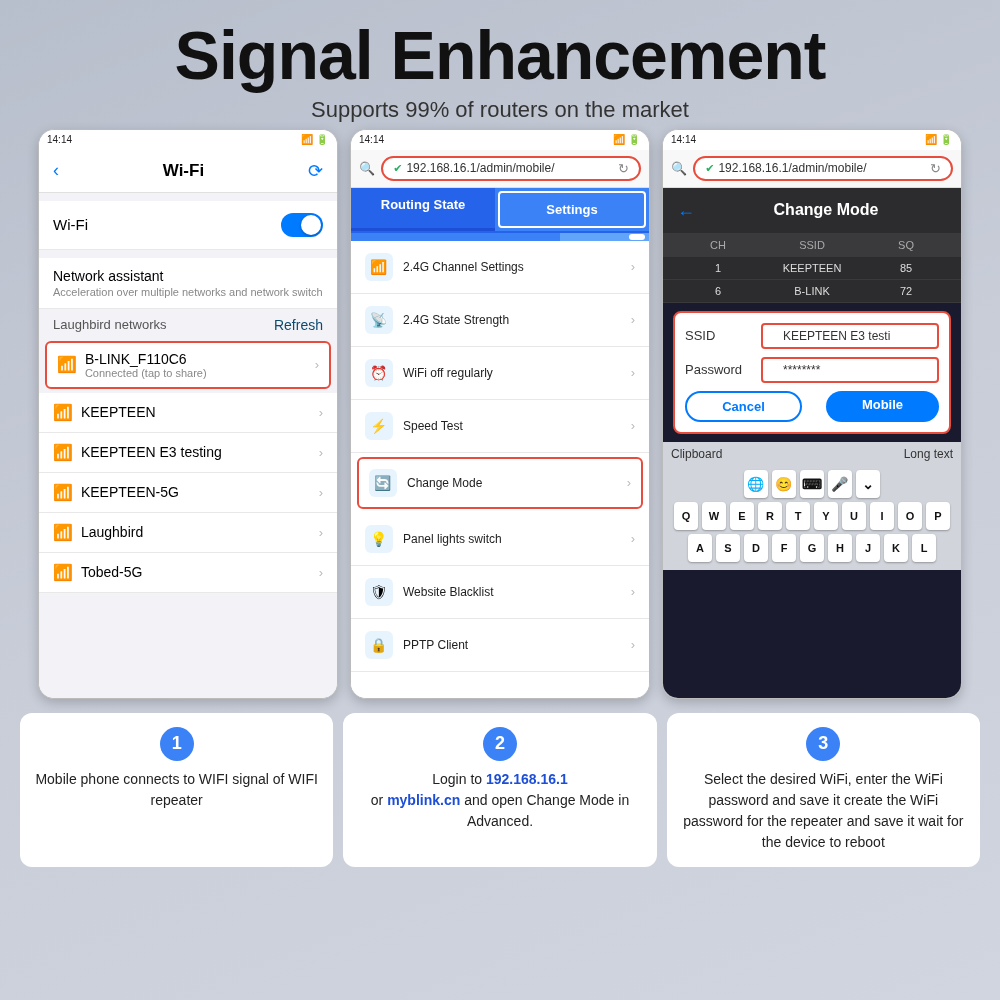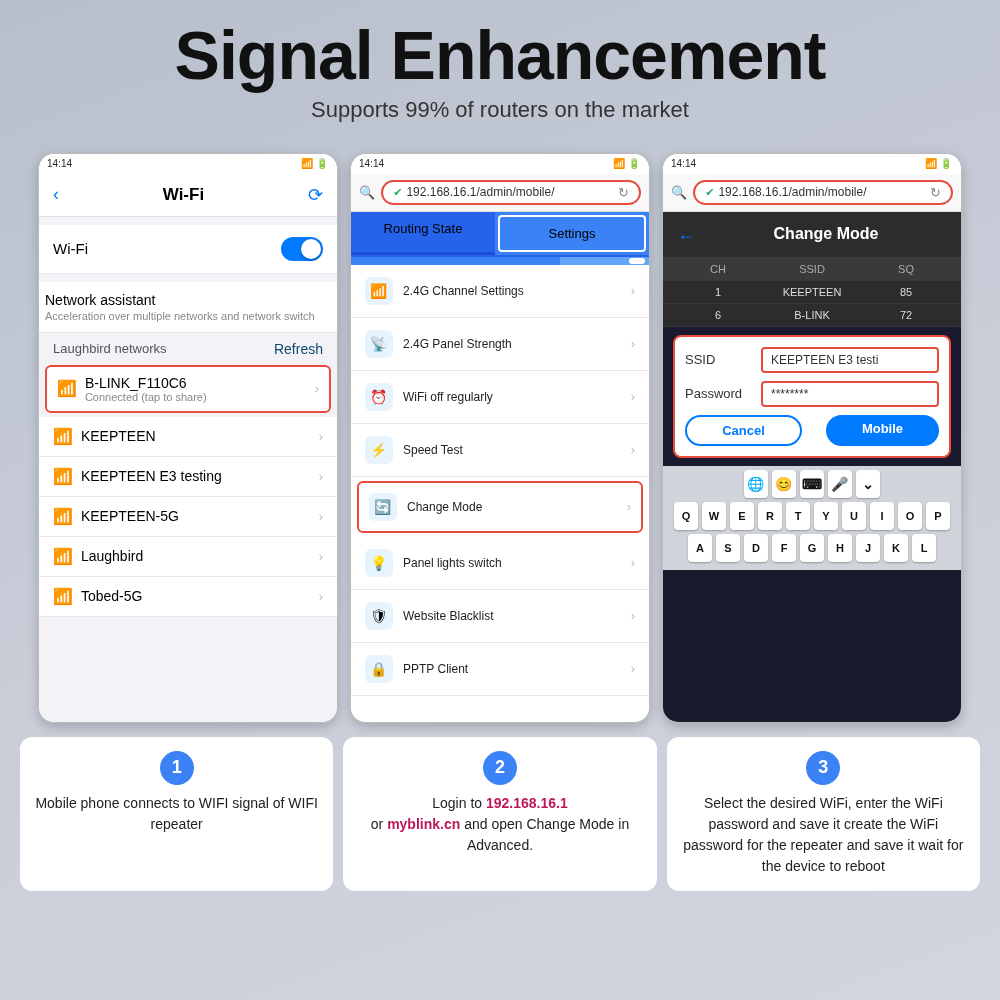--- a/index.html
+++ b/index.html
@@ -27,21 +27,21 @@
       font-weight: 900;
       color: #111;
       line-height: 1.1;
       text-align: center;
       letter-spacing: -1px;
     }
     .main-subtitle {
       font-size: 22px;
       color: #333;
       margin-top: 4px;
-      margin-bottom: 30px;
+      margin-bottom: 6px;
       text-align: center;
     }
 
     
     .phones-row {
       display: flex;
       gap: 12px;
       width: 100%;
       justify-content: center;
       flex: 0 0 auto;
@@ -114,21 +114,21 @@
       position: absolute;
       width: 20px; height: 20px;
       background: #fff;
       border-radius: 50%;
       top: 2px; right: 2px;
       box-shadow: 0 1px 3px rgba(0,0,0,0.3);
     }
 
     .network-assistant {
       background: #fff;
-      padding: 10px 6px;
+      padding: 10px 14px;
       border-bottom: 1px solid #e8e8e8;
       margin-top: 8px;
     }
     .na-title { font-size: 14px; color: #000; }
     .na-sub { font-size: 11px; color: #888; margin-top: 2px; }
 
     .available-header {
       padding: 8px 14px 4px;
       display: flex;
       justify-content: space-between;
@@ -193,22 +193,22 @@
     .tab-bar {
       display: flex;
       background: #3b82f6;
       border-bottom: 2px solid #2563eb;
     }
     .tab {
       flex: 1;
       padding: 9px 14px;
       text-align: center;
       font-size: 13px;
-      font-weight: 400;
-      color: #000000;
+      font-weight: 700;
+      color: #ffffff;
     }
     .tab.active {
       background: #2563eb;
       border-bottom: 3px solid #1d4ed8;
     }
 
     .menu-list {
       flex: 1;
       overflow: hidden;
       background: #fff;
@@ -289,21 +289,21 @@
       display: flex;
       align-items: center;
       margin-bottom: 8px;
       gap: 6px;
     }
     .field-label { font-size: 13px; color: #333; width: 70px; }
     .field-input {
       flex: 1;
       border: 2px solid #e74c3c;
       border-radius: 4px;
-      padding: 4px 8px;
+      padding: 4px 20px;
       font-size: 12px;
       color: #333;
     }
 
     .cancel-apply-row {
       display: flex;
       gap: 24px;
       margin-top: 4px;
     }
     .btn-cancel {
@@ -389,21 +389,21 @@
       font-weight: 700;
       display: flex;
       align-items: center;
       justify-content: center;
     }
     .step-text {
       font-size: 14px;
       color: #222;
       line-height: 1.5;
     }
-    .step-text .highlight { color: #be185d; font-weight: 600; }
+    .step-text .highlight { color: #1d4ed8; font-weight: 600; }
   </style>
 </head>
 <body>
 
 <div class="page-wrapper">
 
   <h1 class="main-title">Signal Enhancement</h1>
   <p class="main-subtitle">Supports 99% of routers on the market</p>
 
   <div class="phones-row">
@@ -518,21 +518,21 @@
           <div class="menu-item">
             <div class="menu-item-left">
               <div class="menu-icon">📶</div>
               <span class="menu-text">2.4G Channel Settings</span>
             </div>
             <span class="menu-chevron">›</span>
           </div>
           <div class="menu-item">
             <div class="menu-item-left">
               <div class="menu-icon">📡</div>
-              <span class="menu-text">2.4G Panel Strength</span>
+              <span class="menu-text">2.4G State Strength</span>
             </div>
             <span class="menu-chevron">›</span>
           </div>
           <div class="menu-item">
             <div class="menu-item-left">
               <div class="menu-icon">⏰</div>
               <span class="menu-text">WiFi off regularly</span>
             </div>
             <span class="menu-chevron">›</span>
           </div>
@@ -627,20 +627,24 @@
             <div class="field-input">
               <span>********</span>
             </div>
           </div>
           <div class="cancel-apply-row">
             <div class="btn-cancel">Cancel</div>
             <div class="btn-apply">Mobile</div>
           </div>
         </div>
 
+        <div class="keyboard-toolbar">
+          <span>Clipboard</span>
+          <span>Long text</span>
+        </div>
 
         <div class="keyboard-area">
           <div class="kb-row">
             <div class="kb-key" style="font-size:14px;">🌐</div>
             <div class="kb-key" style="font-size:14px;">😊</div>
             <div class="kb-key" style="font-size:14px;">⌨</div>
             <div class="kb-key" style="font-size:14px;">🎤</div>
             <div class="kb-key" style="font-size:14px;">⌄</div>
           </div>
           <div class="kb-row">

